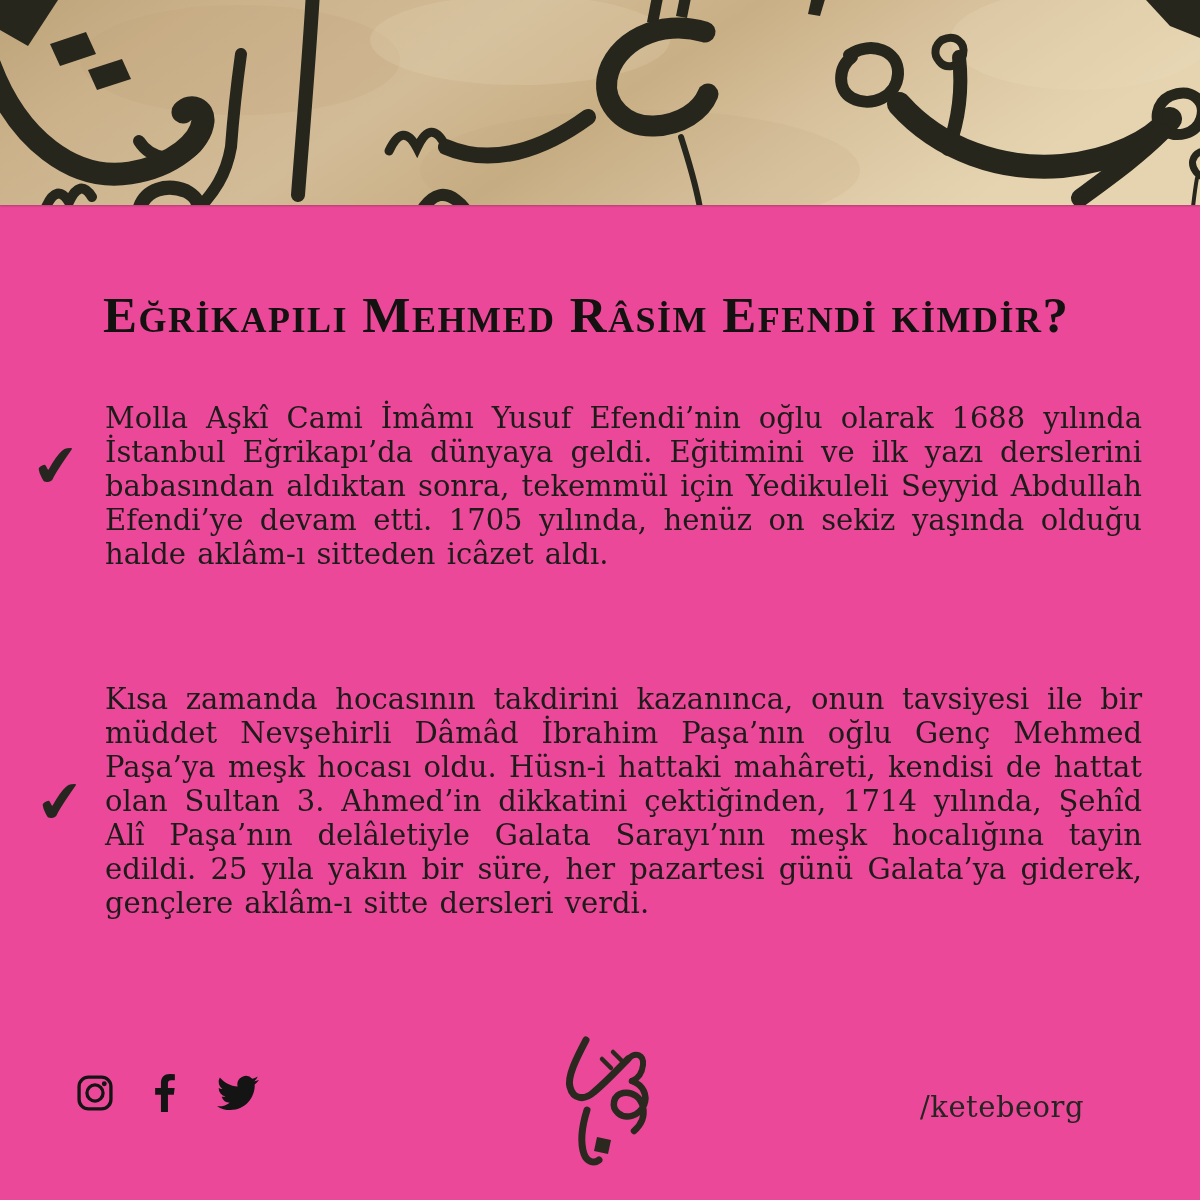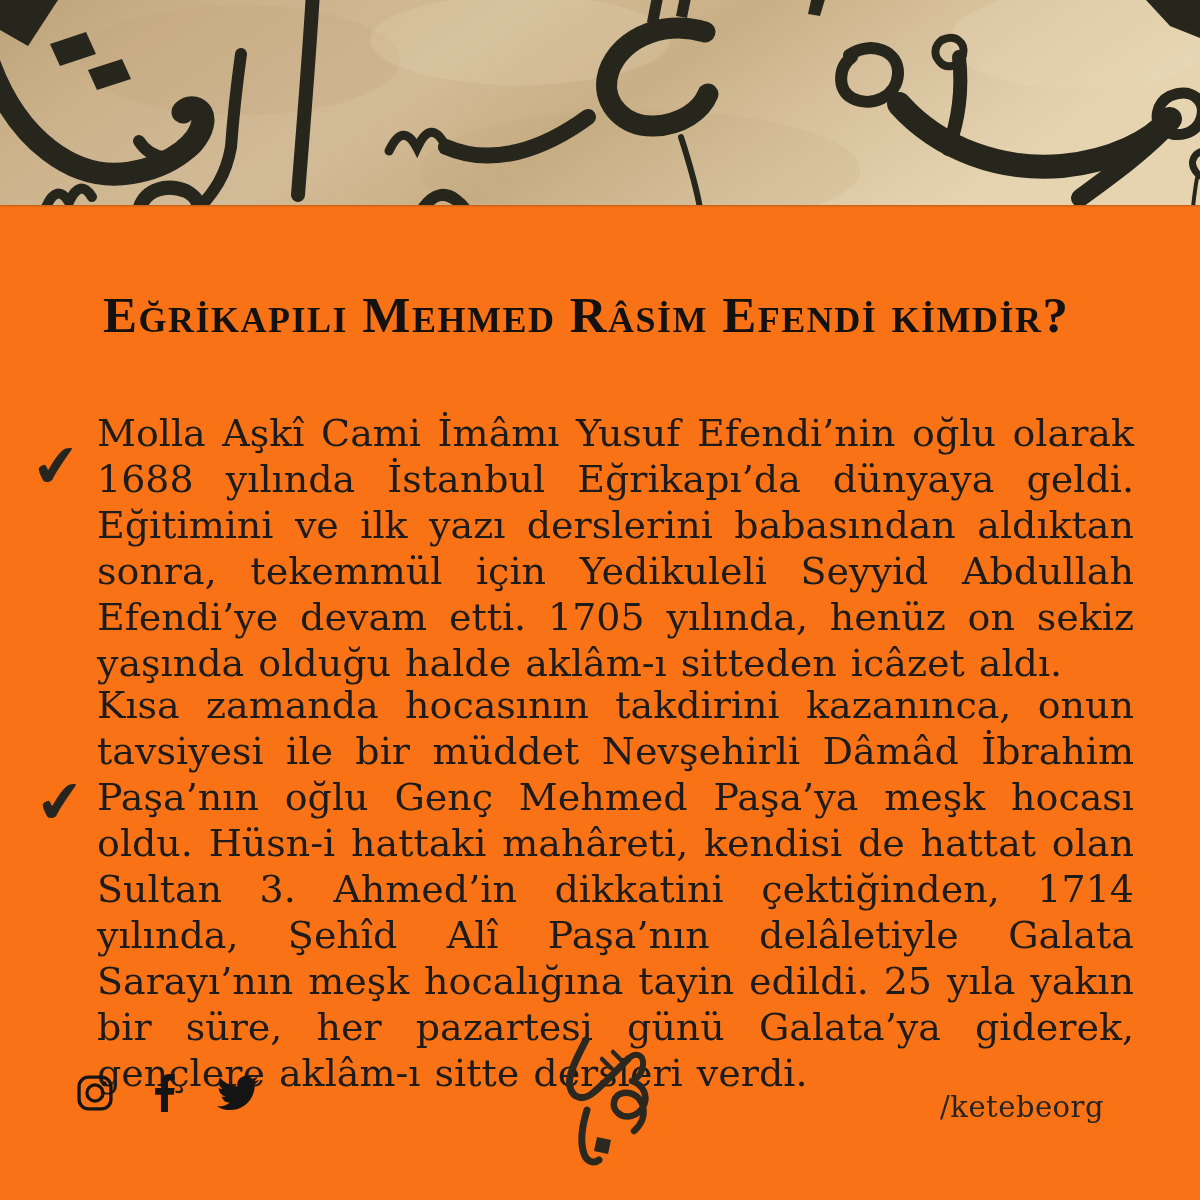--- a/index.html
+++ b/index.html
@@ -1,38 +1,38 @@
 <!DOCTYPE html>
 <html lang="tr"><head>
 <meta charset="utf-8">
 <style>
   html,body{margin:0;padding:0;background:#e9e8e4;}
   .page{
     position:relative; width:1200px; height:1200px; overflow:hidden;
-    background:#f97316;
+    background:#ec4899;
     font-family:"DejaVu Serif", serif;
   }
   
   .banner{
     position:absolute; left:0; top:0; width:1200px; height:205px;
     box-shadow:0 1px 2px rgba(60,50,30,.35);
   }
   .banner svg{display:block; width:100%; height:100%;}
   
   .title{
     position:absolute; left:103px; top:250px; width:1040px;
     font-family:"Liberation Serif", serif;
     font-variant:small-caps;
     font-size:51px; line-height:62px; letter-spacing:1.5px;
     color:#131210; white-space:nowrap;
   }
   
   .para{
-    position:absolute; left:97px; width:1037px;
-    font-size:38px; line-height:46px;
+    position:absolute; left:105px; width:1037px;
+    font-size:29px; line-height:34px;
     text-align:justify; color:#1d1c1a;
     word-spacing:2px;
   }
   .para-1{top:372px;}
   .para-2{top:658px;margin-top:24px;}
   .check{
     position:absolute; width:80px; text-align:center;
     font-family:"DejaVu Sans", sans-serif;
     font-size:58px; color:#26251f;
     transform:rotate(-6deg);
@@ -41,21 +41,21 @@
   .check-2{left:20px; top:768px;}
   
   .social{
     position:absolute; left:74px; top:1070px; height:46px;
     display:flex; align-items:center; gap:30px;
   }
   .social svg{display:block;}
   .logo{position:absolute; left:553px; top:1034px; width:110px; height:158px;}
   .logo svg{display:block; width:100%; height:100%;}
   .handle{
-    position:absolute; right:96px; top:1090px;
+    position:absolute; right:116px; top:1090px;
     font-size:29px; color:#262523; letter-spacing:.5px;
   }
 </style>
 </head>
 <body>
 
 <div class="page">
 
   <div class="banner">
     <svg viewBox="0 0 1200 205" preserveAspectRatio="none">

